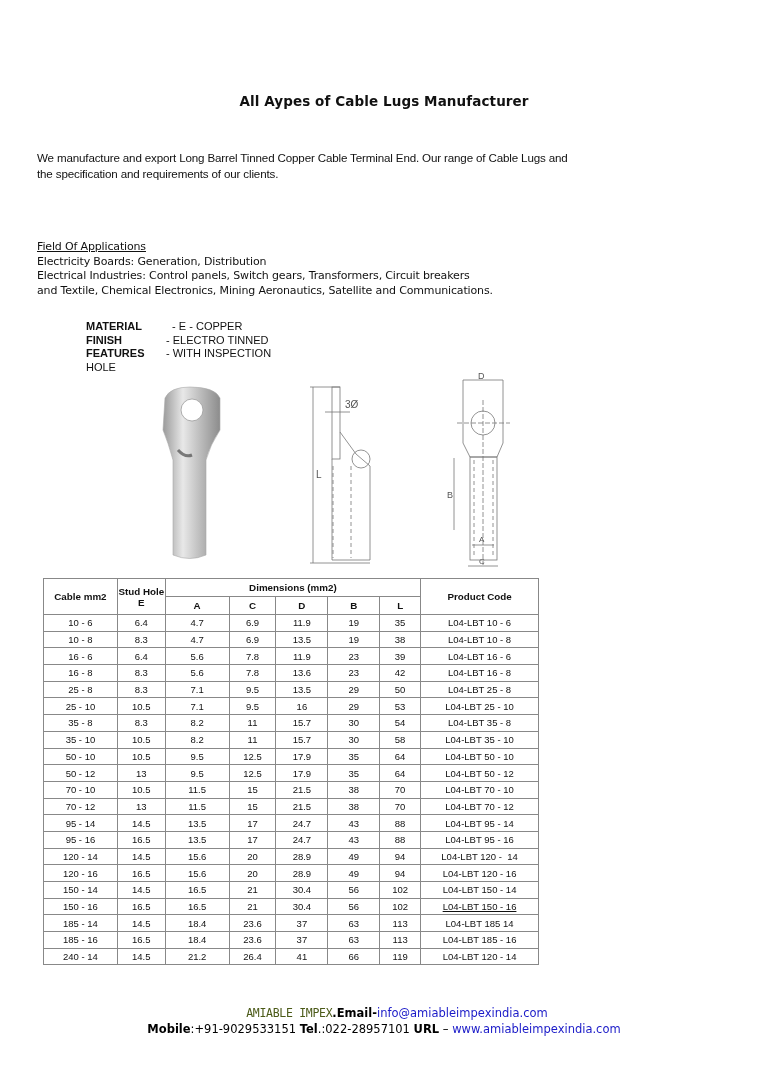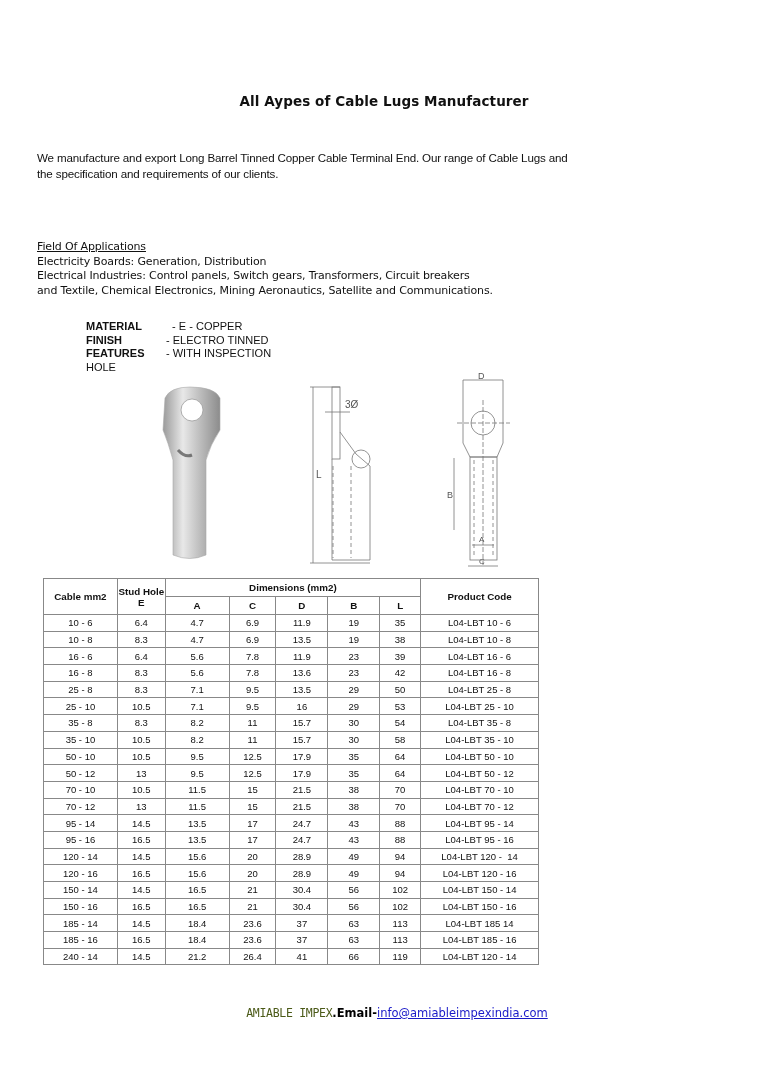--- a/index.html
+++ b/index.html
@@ -41,21 +41,21 @@
   table.lugs th { font-weight: bold; font-size: 9.8px; }
   table.lugs thead tr { height: 18px; }
   table.lugs tbody tr { height: 16.7px; }
 
   .footer {
     position: absolute; top: 1005px; left: 0; width: 768px; text-align: center;
     font-family: "DejaVu Sans", sans-serif; font-size: 11.5px; line-height: 16px; color: #000;
   }
   .footer .company { color: #4b5a18; font-family: "DejaVu Sans Mono", monospace; letter-spacing: -0.3px; margin-left: 26px; }
   .footer b { font-weight: bold; }
-  .footer a { color: #1a1ac8; text-decoration: underline; }
+  .footer a { color: #1a1ac8; }
 </style>
 </head>
 <body>
 
 <div class="title">All Aypes of Cable Lugs Manufacturer</div>
 
 <div class="intro">
   <div>We manufacture and export Long Barrel Tinned Copper Cable Terminal End. Our range of Cable Lugs and</div>
   <div>the specification and requirements of our clients.</div>
 </div>
@@ -335,21 +335,21 @@
         <td style="white-space: pre;">L04-LBT 150 - 14</td>
       </tr>
       <tr>
         <td>150 - 16</td>
         <td>16.5</td>
         <td>16.5</td>
         <td>21</td>
         <td>30.4</td>
         <td>56</td>
         <td>102</td>
-        <td style="white-space: pre;">L04-LBT 150 - 16</td>
+        <td style="white-space: pre; text-decoration: underline;">L04-LBT 150 - 16</td>
       </tr>
       <tr>
         <td>185 - 14</td>
         <td>14.5</td>
         <td>18.4</td>
         <td>23.6</td>
         <td>37</td>
         <td>63</td>
         <td>113</td>
         <td style="white-space: pre;">L04-LBT 185 14</td>
@@ -374,13 +374,16 @@
         <td>119</td>
         <td style="white-space: pre;">L04-LBT 120 - 14</td>
       </tr>
     </tbody>
 </table>
 
 <div class="footer">
   <div>
     <span class="company">AMIABLE IMPEX</span><b>.Email-</b><a>info@amiableimpexindia.com</a>
   </div>
+  <div>
+    <b>Mobile</b><span style="white-space:pre">:+91-9029533151 </span><b>Tel</b><span style="white-space:pre">.:022-28957101 </span><b>URL</b><span style="white-space:pre"> – </span><a>www.amiableimpexindia.com</a>
+  </div>
 </div>
 
 </body></html>

